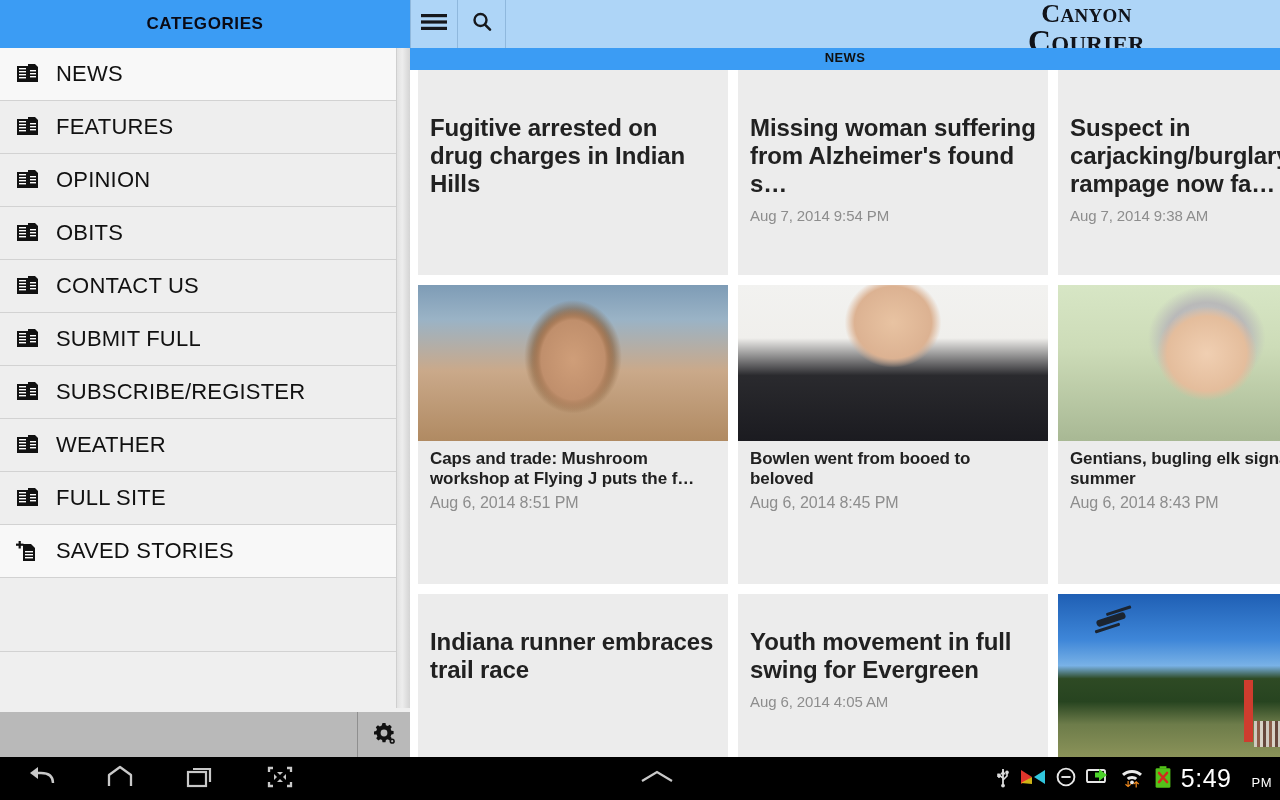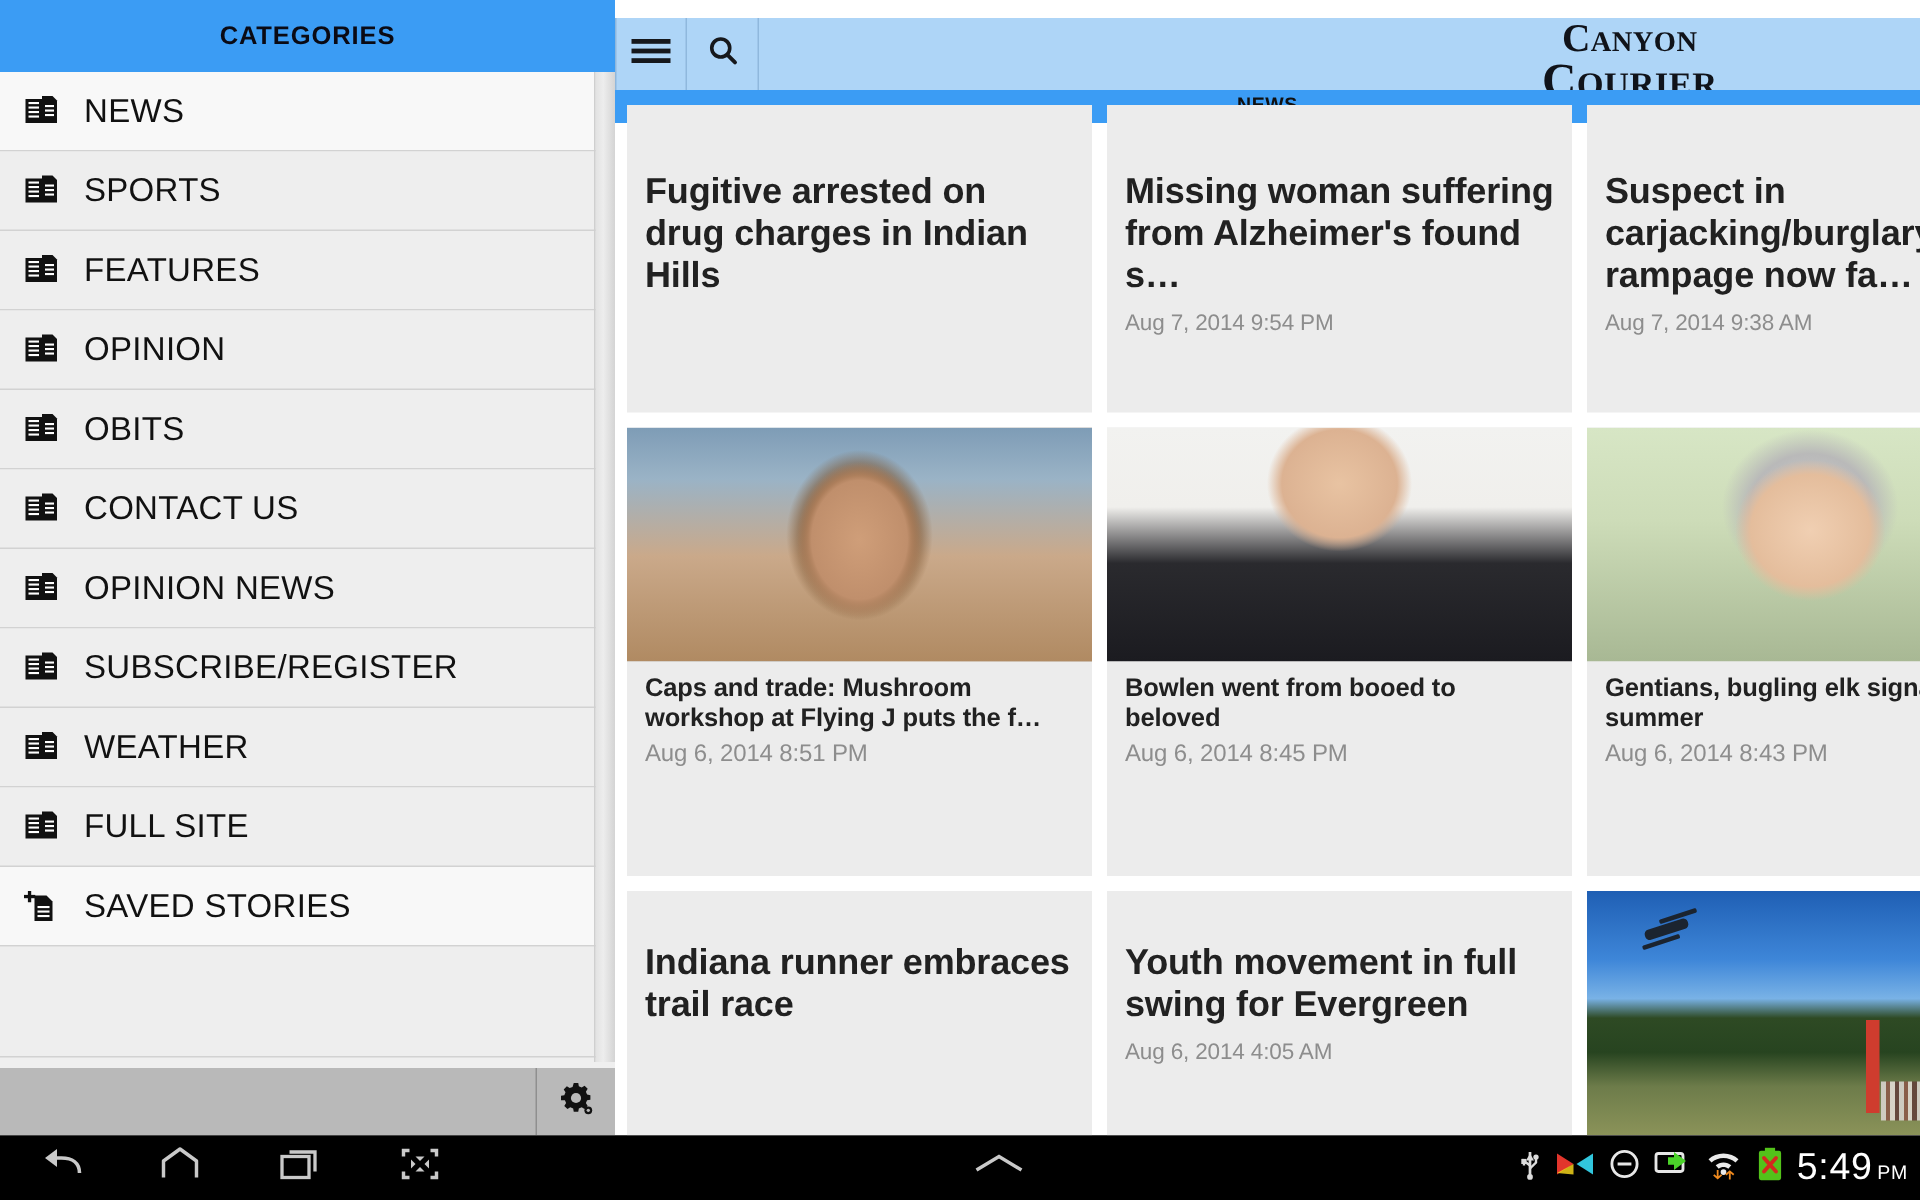--- a/index.html
+++ b/index.html
@@ -57,21 +57,20 @@
   }
 
   
   #content {
     position: absolute; left: 410px; top: 0; width: 870px; height: 757px;
     background: #ffffff; overflow: hidden;
   }
   #app-bar {
     height: 48px; background: #aed5f7; display: flex; align-items: center;
     position: relative;
-    margin-top: 12px;
   }
   .appbar-btn {
     width: 48px; height: 48px; display: flex; align-items: center; justify-content: center;
     border-right: 1px solid #8fb8dd;
   }
   .appbar-btn:first-child { border-left: 1px solid #8fb8dd; }
   #logo {
     position: absolute; right: 135px; top: 2px;
     text-align: center; color: #10131a;
     font-family: "Liberation Serif", serif;
@@ -171,21 +170,21 @@
   #navbar {
     position: absolute; left: 0; bottom: 0; width: 1280px; height: 43px;
     background: #000; display: flex; align-items: center;
   }
   .nav-btn { width: 80px; height: 43px; display: flex; align-items: center; justify-content: center; }
   #nav-center { flex: 1 1 auto; display: flex; align-items: center; justify-content: center; }
   #status-tray {
     display: flex; align-items: center; gap: 8px; padding-right: 8px; height: 43px;
   }
   #clock { color: #fff; font-size: 25px; font-weight: 300; letter-spacing: .5px; }
-  #clock .ampm { font-size: 13px; margin-left: 3px; }
+  #clock .ampm { font-size: 13px; margin-left: 20px; }
 </style>
 </head>
 <body>
 
 <div id="screen">
 
   <div id="drawer">
     <div id="drawer-header">CATEGORIES</div>
 
     <div id="drawer-list">
@@ -200,36 +199,20 @@
               <rect x="4" y="15" width="7" height="1.4" fill="#fff"></rect>
               <path d="M13 2h7l3 3v15h-10z" fill="#111"></path>
               <rect x="15" y="8" width="6" height="1.4" fill="#fff"></rect>
               <rect x="15" y="11" width="6" height="1.4" fill="#fff"></rect>
               <rect x="15" y="14" width="6" height="1.4" fill="#fff"></rect>
             </svg>
         </span>
         <span class="di-label">NEWS</span>
       </div>
 
-      <div class="drawer-item">
-        <span class="di-icon">
-          <svg width="24" height="24" viewBox="0 0 24 24">
-              <rect x="2" y="4" width="11" height="16" fill="#111"></rect>
-              <rect x="4" y="6" width="7" height="1.4" fill="#fff"></rect>
-              <rect x="4" y="9" width="7" height="1.4" fill="#fff"></rect>
-              <rect x="4" y="12" width="7" height="1.4" fill="#fff"></rect>
-              <rect x="4" y="15" width="7" height="1.4" fill="#fff"></rect>
-              <path d="M13 2h7l3 3v15h-10z" fill="#111"></path>
-              <rect x="15" y="8" width="6" height="1.4" fill="#fff"></rect>
-              <rect x="15" y="11" width="6" height="1.4" fill="#fff"></rect>
-              <rect x="15" y="14" width="6" height="1.4" fill="#fff"></rect>
-            </svg>
-        </span>
-        <span class="di-label">SPORTS</span>
-      </div>
 
       <div class="drawer-item">
         <span class="di-icon">
           <svg width="24" height="24" viewBox="0 0 24 24">
               <rect x="2" y="4" width="11" height="16" fill="#111"></rect>
               <rect x="4" y="6" width="7" height="1.4" fill="#fff"></rect>
               <rect x="4" y="9" width="7" height="1.4" fill="#fff"></rect>
               <rect x="4" y="12" width="7" height="1.4" fill="#fff"></rect>
               <rect x="4" y="15" width="7" height="1.4" fill="#fff"></rect>
               <path d="M13 2h7l3 3v15h-10z" fill="#111"></path>
@@ -299,21 +282,21 @@
               <rect x="4" y="6" width="7" height="1.4" fill="#fff"></rect>
               <rect x="4" y="9" width="7" height="1.4" fill="#fff"></rect>
               <rect x="4" y="12" width="7" height="1.4" fill="#fff"></rect>
               <rect x="4" y="15" width="7" height="1.4" fill="#fff"></rect>
               <path d="M13 2h7l3 3v15h-10z" fill="#111"></path>
               <rect x="15" y="8" width="6" height="1.4" fill="#fff"></rect>
               <rect x="15" y="11" width="6" height="1.4" fill="#fff"></rect>
               <rect x="15" y="14" width="6" height="1.4" fill="#fff"></rect>
             </svg>
         </span>
-        <span class="di-label">OPINION NEWS</span>
+        <span class="di-label">SUBMIT FULL</span>
       </div>
 
       <div class="drawer-item">
         <span class="di-icon">
           <svg width="24" height="24" viewBox="0 0 24 24">
               <rect x="2" y="4" width="11" height="16" fill="#111"></rect>
               <rect x="4" y="6" width="7" height="1.4" fill="#fff"></rect>
               <rect x="4" y="9" width="7" height="1.4" fill="#fff"></rect>
               <rect x="4" y="12" width="7" height="1.4" fill="#fff"></rect>
               <rect x="4" y="15" width="7" height="1.4" fill="#fff"></rect>

